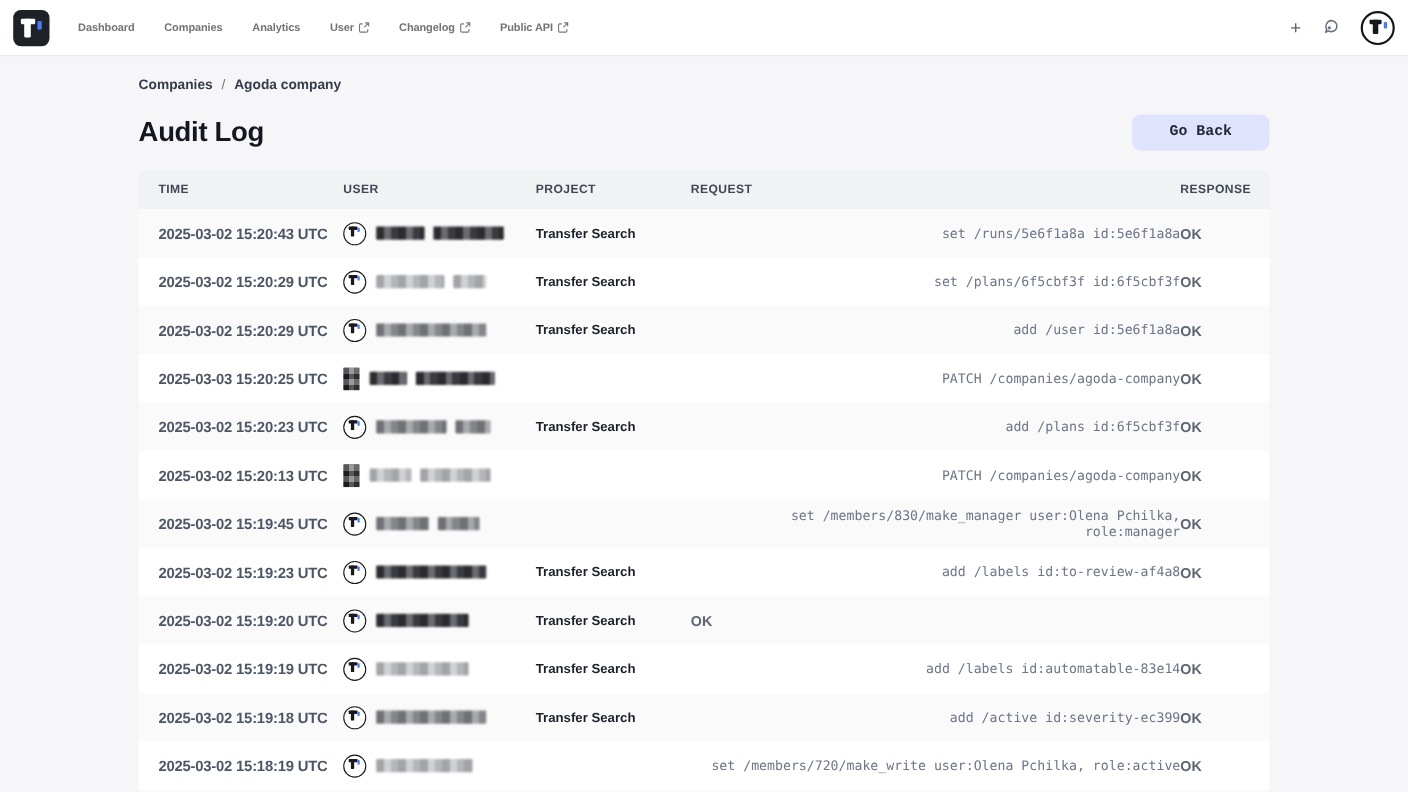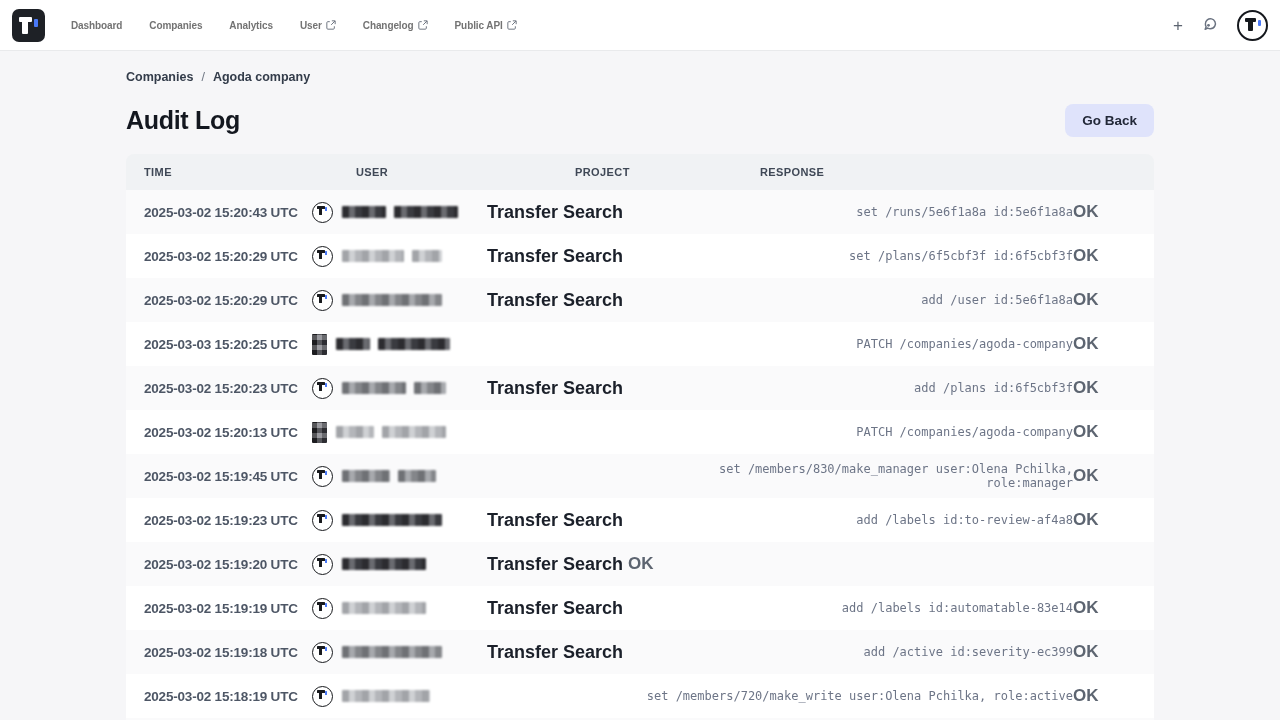--- a/index.html
+++ b/index.html
@@ -48,48 +48,48 @@
     margin-top:19px; font-size:12.5px; font-weight:700; color:#333c4a;
     display:flex; align-items:center; gap:8px;
   }
   .breadcrumb .sep { color:#6e7683; font-weight:400; }
   .breadcrumb .crumb { cursor:pointer; }
 
   .title-row { margin-top:20px; display:flex; align-items:center; justify-content:space-between; }
   .page-title { font-size:25px; font-weight:800; color:#13171f; letter-spacing:-0.3px; }
   .go-back-btn {
     background:#dfe3fb; color:#222838; border:none; border-radius:8px;
-    font-family:Liberation Sans, sans-serif;
-    font-size:13.5px; font-weight:600; padding:9px 17px; cursor:pointer;
+    font-family:Liberation Mono, monospace;
+    font-size:13.5px; font-weight:600; padding:9px 34px; cursor:pointer;
   }
 
   
   .audit-table { margin-top:17px; }
   .t-head {
     display:grid; grid-template-columns:186px 175px 141px 445px 1fr;
-    background:#f0f2f4; border-radius:8px 8px 0 0; height:36px; align-items:center;gap:44px;
+    background:#f0f2f4; border-radius:8px 8px 0 0; height:36px; align-items:center;
   }
   .t-head .hcell {
     font-size:11px; font-weight:700; letter-spacing:.4px; color:#3f4856; text-transform:uppercase;
   }
   .hcell:first-child, .t-row > .cell:first-child { padding-left:18px; }
 
   .t-row {
     display:grid; grid-template-columns:186px 175px 141px 445px 1fr;
     height:44px; align-items:center; background:#ffffff;
   }
   .t-row.odd { background:#fafafb; }
   .cell-time { font-size:13.5px; font-weight:600; color:#4d5665; letter-spacing:-0.2px; }
   .cell-user { display:flex; align-items:center; gap:9px; }
-  .cell-project { font-size:18px; font-weight:600; color:#1b202a; }
+  .cell-project { font-size:12px; font-weight:600; color:#1b202a; }
   .cell-request {
     font-family:"DejaVu Sans Mono","Liberation Mono", monospace;
     font-size:12px; color:#6d7587;text-align:right;
   }
-  .cell-response { font-size:17px; font-weight:600; color:#5d6571; }
+  .cell-response { font-size:13px; font-weight:600; color:#5d6571; }
 
   .avatar-sm {
     width:21px; height:21px; border-radius:50%; border:1.8px solid #17191d; background:#ffffff;
     position:relative; flex:0 0 auto;
   }
   .avatar-sm .t-bar   { position:absolute; left:3.5px; top:3.5px; width:8px;   height:3px; background:#17191d; border-radius:.5px; }
   .avatar-sm .t-stem  { position:absolute; left:5.5px; top:3.5px; width:3.5px; height:9px; background:#17191d; border-radius:.5px; }
   .avatar-sm .t-accent{ position:absolute; left:12px;  top:4.5px; width:2px;   height:4px; background:#4a79f7; border-radius:.5px; }
 
   .avatar-photo {
@@ -174,20 +174,21 @@
   <div class="title-row">
     <h1 class="page-title">Audit Log</h1>
     <button class="go-back-btn">Go Back</button>
   </div>
 
   <section class="audit-table">
     <div class="t-head">
       <div class="hcell">Time</div>
       <div class="hcell">User</div>
       <div class="hcell">Project</div>
+      <div class="hcell">Request</div>
       <div class="hcell">Response</div>
     </div>
     <div id="table-body">
         <div class="t-row odd">
     <div class="cell cell-time">2025-03-02 15:20:43 UTC</div>
     <div class="cell cell-user">
       <span class="row-avatar avatar-sm">
               <span class="t-bar"></span>
               <span class="t-stem"></span>
               <span class="t-accent"></span>

